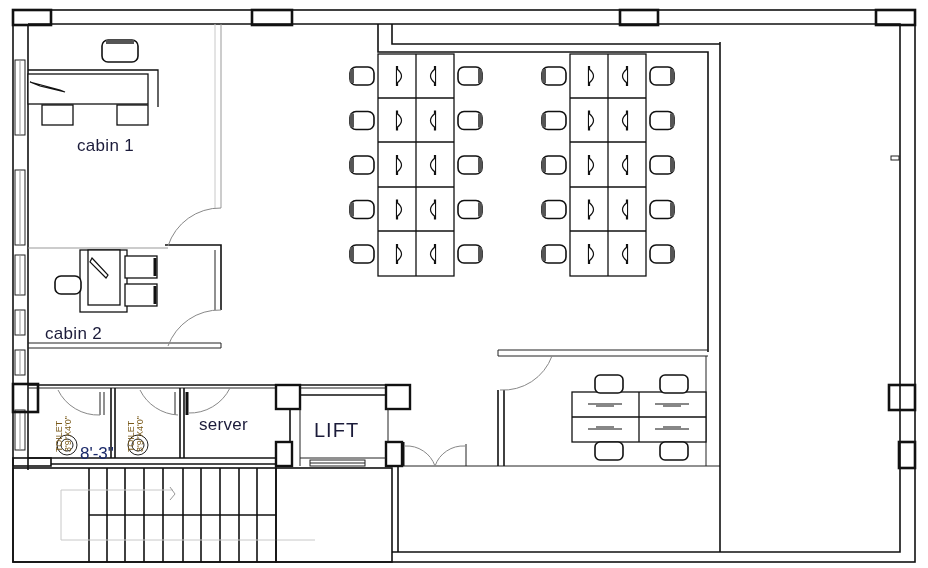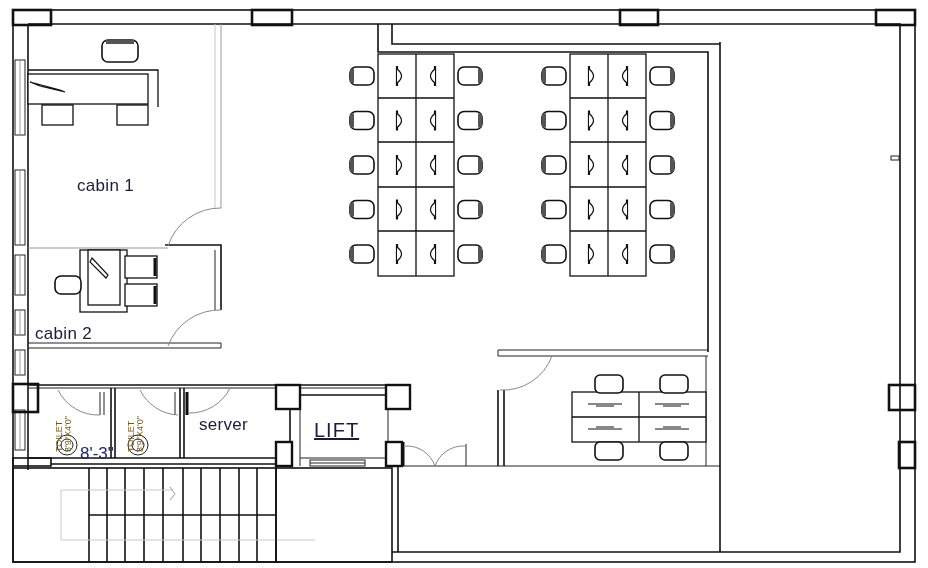--- a/index.html
+++ b/index.html
@@ -279,22 +279,22 @@
     <rect x="660" y="375" width="28" height="18" rx="5" class="chair"></rect>
     <rect x="595" y="442" width="28" height="18" rx="5" class="chair"></rect>
     <rect x="660" y="442" width="28" height="18" rx="5" class="chair"></rect>
     <path d="M588 404 H622 M596 406 H614" class="mon"></path>
     <path d="M655 404 H689 M663 406 H681" class="mon"></path>
     <path d="M588 429 H622 M596 427 H614" class="mon"></path>
     <path d="M655 429 H689 M663 427 H681" class="mon"></path>
   </g>
 </svg>
 
-<div class="lbl room" style="left:77px; top:136px;margin-top:40px;">cabin 1</div>
-<div class="lbl room" style="left:35px; top:324px;">cabin 2</div>
+<div class="lbl room" style="left:77px; top:136px;">cabin 1</div>
+<div class="lbl room" style="left:45px; top:324px;">cabin 2</div>
 <div class="lbl room" style="left:199px; top:415px;text-align:center;">server</div>
-<div class="lbl lift" style="left:314px; top:419px;text-decoration:underline;">LIFT</div>
+<div class="lbl lift" style="left:314px; top:419px;">LIFT</div>
 <div class="lbl dim" style="left:80px; top:444px;">8'-3"</div>
 
 <div class="lbl toilet" style="left:55px; top:452px;">TOILET</div>
 <div class="lbl toilet" style="left:64px; top:452px;">3'9"X4'0"</div>
 <div class="lbl toilet" style="left:127px; top:452px;">TOILET</div>
 <div class="lbl toilet" style="left:136px; top:452px;">3'9"X4'0"</div>
 
 </body></html>

